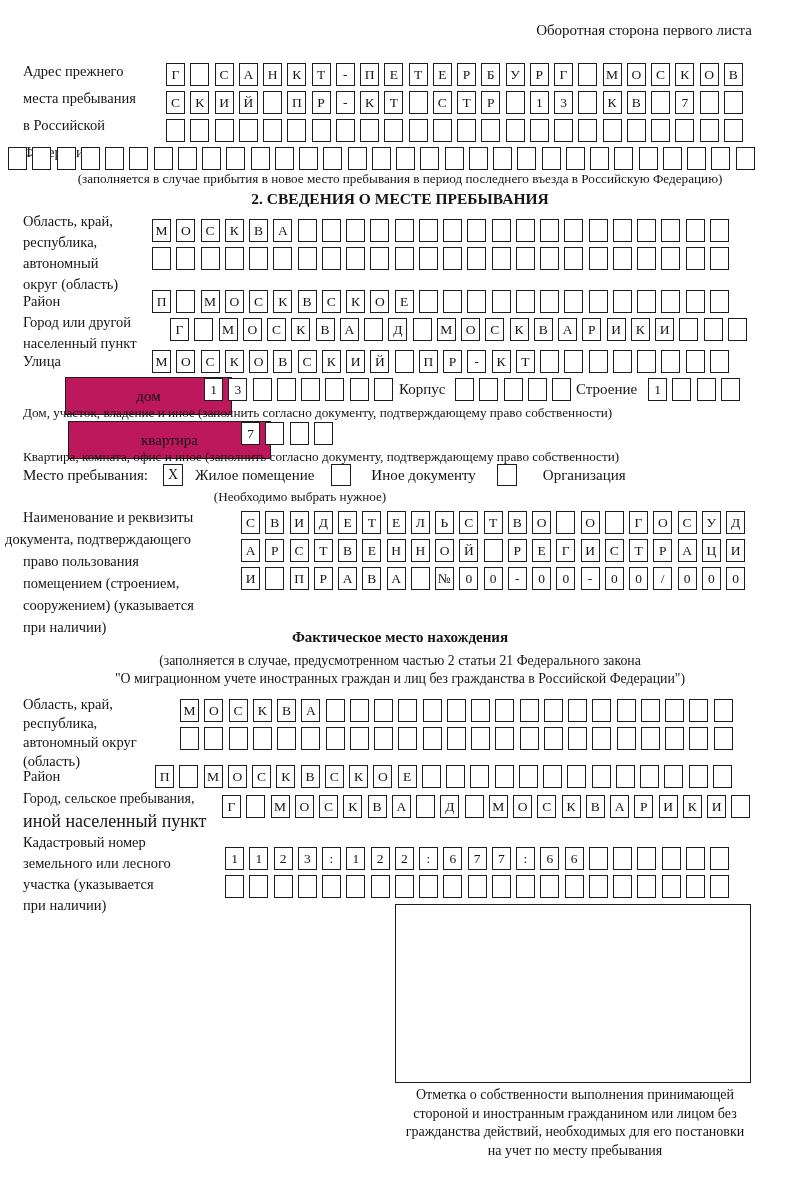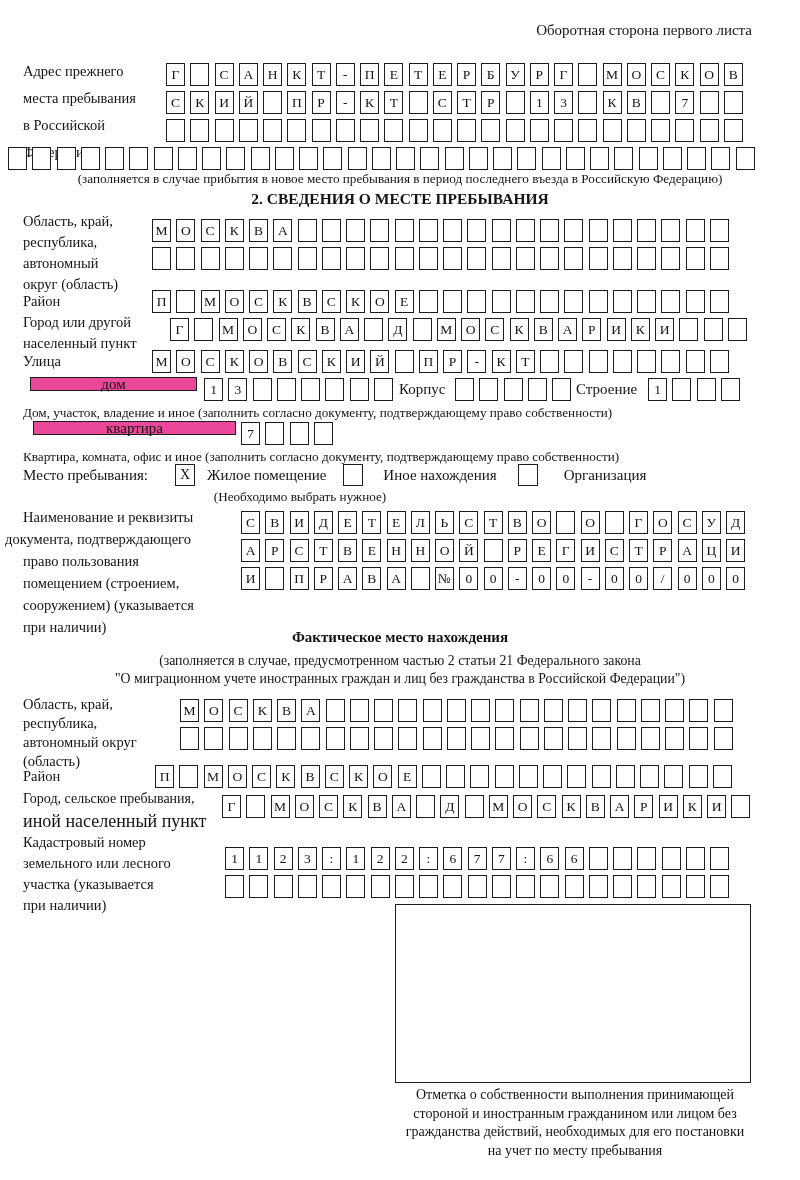--- a/index.html
+++ b/index.html
@@ -5,22 +5,22 @@
   html,body{margin:0;padding:0;background:#fff;}
   .page{position:relative;width:800px;height:1180px;background:#ffffff;
         font-family:"Liberation Serif","DejaVu Serif",serif;color:#141414;overflow:hidden;}
   .lbl{position:absolute;font-size:14.5px;line-height:1;white-space:nowrap;}
   .caption{position:absolute;font-size:13.2px;line-height:1.15;white-space:nowrap;}
   .center{left:0;width:800px;text-align:center;}
   .title{position:absolute;left:0;width:800px;text-align:center;font-weight:bold;font-size:15.5px;}
   .boxrow{position:absolute;display:flex;gap:5.25px;}
   .cell{box-sizing:border-box;flex:0 0 19px;width:19px;height:23px;border:1.5px solid #1d1d1d;
         display:flex;align-items:center;justify-content:center;font-size:13.5px;line-height:1;background:#fff;}
-  .bigbox{position:absolute;box-sizing:border-box;height:14px;border:1.5px solid #1d1d1d;
-        display:flex;align-items:center;justify-content:center;font-size:15px;background:#ec4899;}
+  .bigbox{position:absolute;box-sizing:border-box;height:38px;border:1.5px solid #1d1d1d;
+        display:flex;align-items:center;justify-content:center;font-size:15px;background:#be185d;margin-left:35px;}
   .mesto-row{position:absolute;left:23px;top:464px;display:flex;align-items:center;font-size:15px;}
   .chk{box-sizing:border-box;width:20px;height:22px;border:1.5px solid #1d1d1d;
         display:flex;align-items:center;justify-content:center;font-size:14px;}
   .stamp{position:absolute;box-sizing:border-box;border:1.6px solid #1d1d1d;background:#fff;}
   .stampcap{position:absolute;left:365px;top:1086px;width:420px;text-align:center;
         font-size:14px;line-height:18.5px;}
   .hdr{position:absolute;right:48px;top:22px;font-size:15px;}
 </style>
 </head>
 <body>
@@ -321,25 +321,25 @@
   <div class="bigbox" style="left:33px;top:421px;width:203px">квартира</div>
   <div class="boxrow" style="left:241px;top:422px">
       <div class="cell">7</div>
       <div class="cell"></div>
       <div class="cell"></div>
       <div class="cell"></div>
     </div>
   <div class="caption" style="left:23px;top:449px">Квартира, комната, офис и иное (заполнить согласно документу, подтверждающему право собственности)</div>
 
   <div class="mesto-row">
-    <span style="margin-right:27px">Место пребывания:</span>
+    <span style="margin-right:15px">Место пребывания:</span>
     <span class="chk" style="margin-right:12px">X</span>
     <span style="margin-right:17px">Жилое помещение</span>
     <span class="chk" style="margin-right:20px"></span>
-    <span style="margin-right:21px">Иное нахождения</span>
+    <span style="margin-right:21px">Иное документу</span>
     <span class="chk" style="margin-right:26px"></span>
     <span>Организация</span>
   </div>
   <div class="caption" style="left:60px;top:489px;width:480px;text-align:center">(Необходимо выбрать нужное)</div>
 
   <div class="lbl" style="left:23px;top:510px">Наименование и реквизиты</div>
   <div class="lbl" style="left:5px;top:532px">документа, подтверждающего</div>
   <div class="lbl" style="left:23px;top:554px">право пользования</div>
   <div class="lbl" style="left:23px;top:576px">помещением (строением,</div>
   <div class="lbl" style="left:23px;top:598px">сооружением) (указывается</div>

